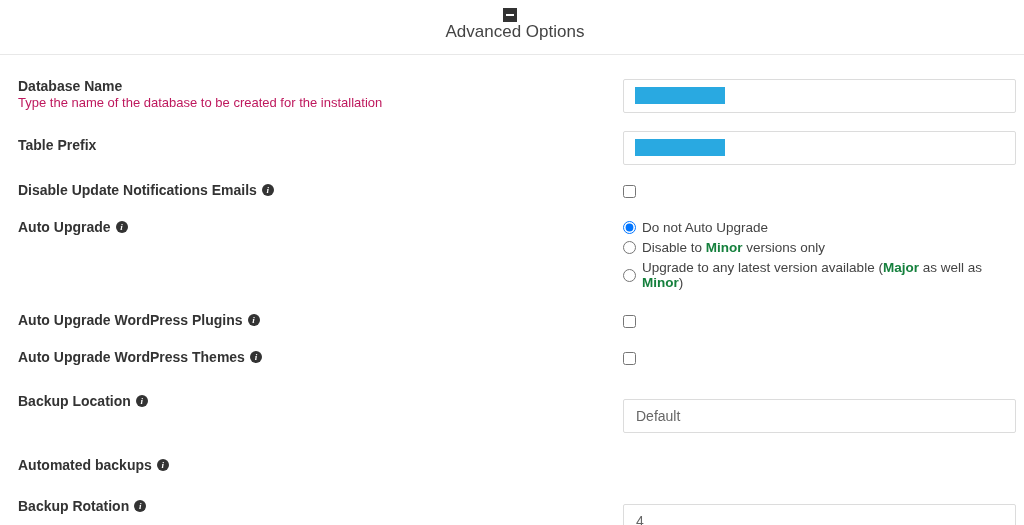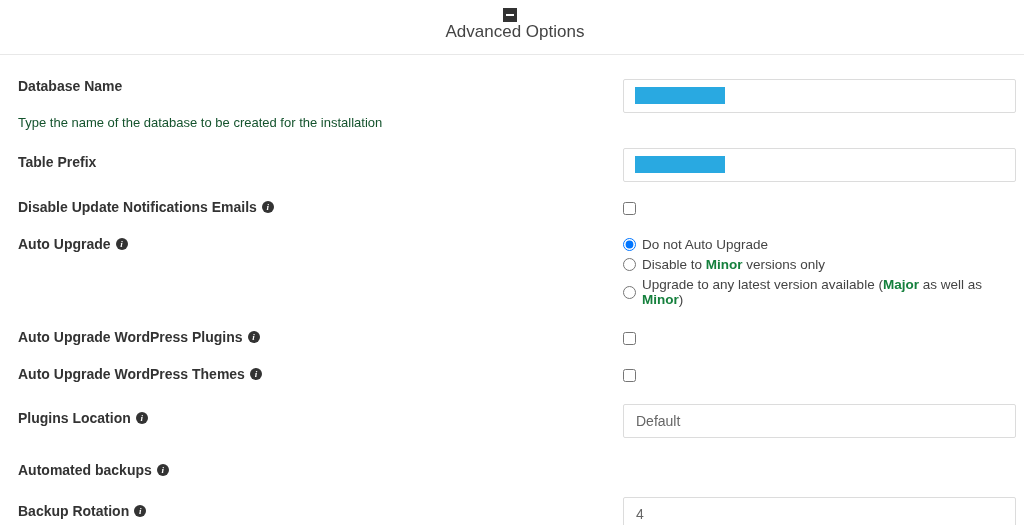--- a/index.html
+++ b/index.html
@@ -61,22 +61,22 @@
     .field-label {
       font-size: 14px;
       font-weight: 600;
       color: #333;
       display: inline-flex;
       align-items: center;
       gap: 5px;
     }
     .field-help {
       font-size: 13px;
-      color: #14532d;
-      margin-top: 20px;
+      color: #be185d;
+      margin-top: 0;
       font-weight: 400;
     }
     .info-icon {
       display: inline-flex;
       width: 12px;
       height: 12px;
       border-radius: 50%;
       background: #333;
       color: #fff;
       font-size: 9px;
@@ -125,20 +125,21 @@
     }
     .radio-row input[type="radio"] {
       width: 13px;
       height: 13px;
     }
     .radio-label b { font-weight: 700; color: #15803d; }
     .select-input {
       appearance: none;
       -webkit-appearance: none;
       background: #fff;
+      margin-top: 12px;
     }
     .left.padtop { padding-top: 7px; }
   </style>
 </head>
 <body>
 
 <div class="section-header">
   <span class="collapse-icon"></span>
   <span class="section-title">Advanced Options</span>
 </div>
@@ -229,21 +230,21 @@
       </div>
     </div>
     <div class="right">
       <input type="checkbox" class="checkbox" style="">
     </div>
   </div>
 
   <div class="row">
     <div class="left padtop">
       <div class="field-label">
-        <span>Plugins Location</span>
+        <span>Backup Location</span>
         <span class="info-icon">i</span>
       </div>
     </div>
     <div class="right">
       <input type="text" class="select-input" value="Default" style="">
     </div>
   </div>
 
   <div class="row">
     <div class="left padtop">

